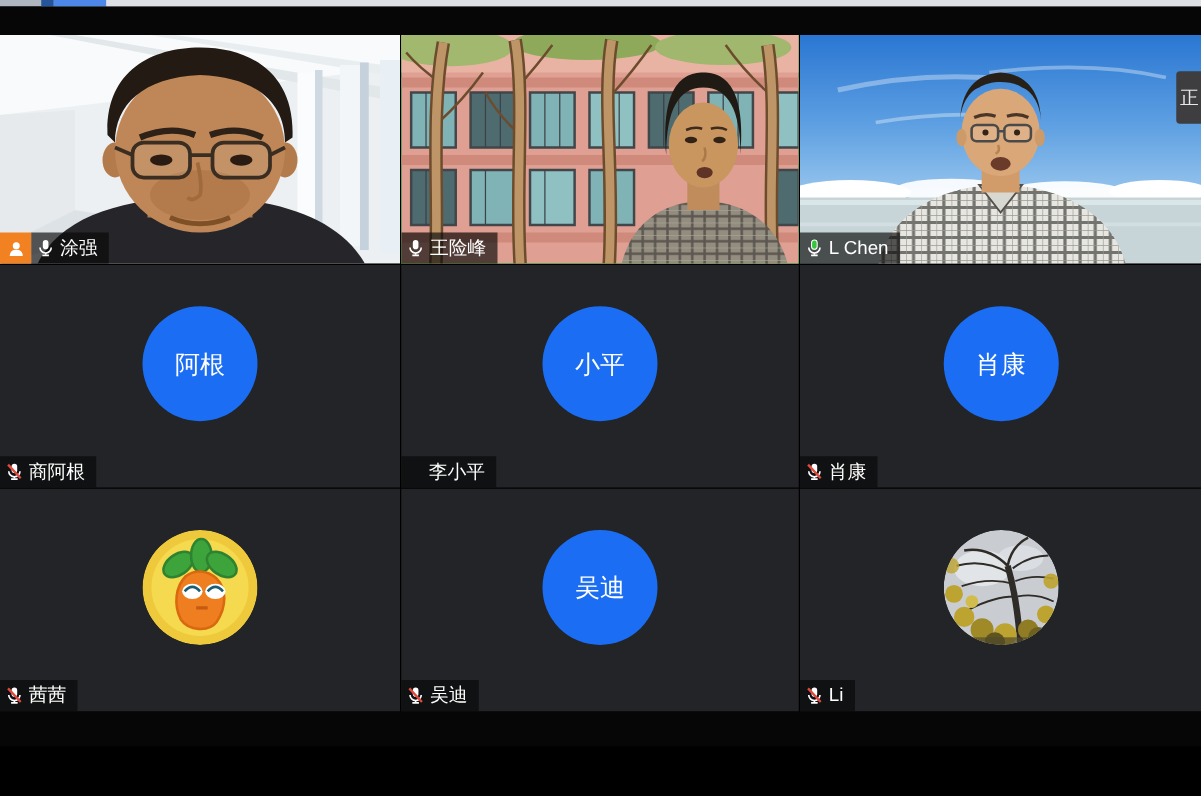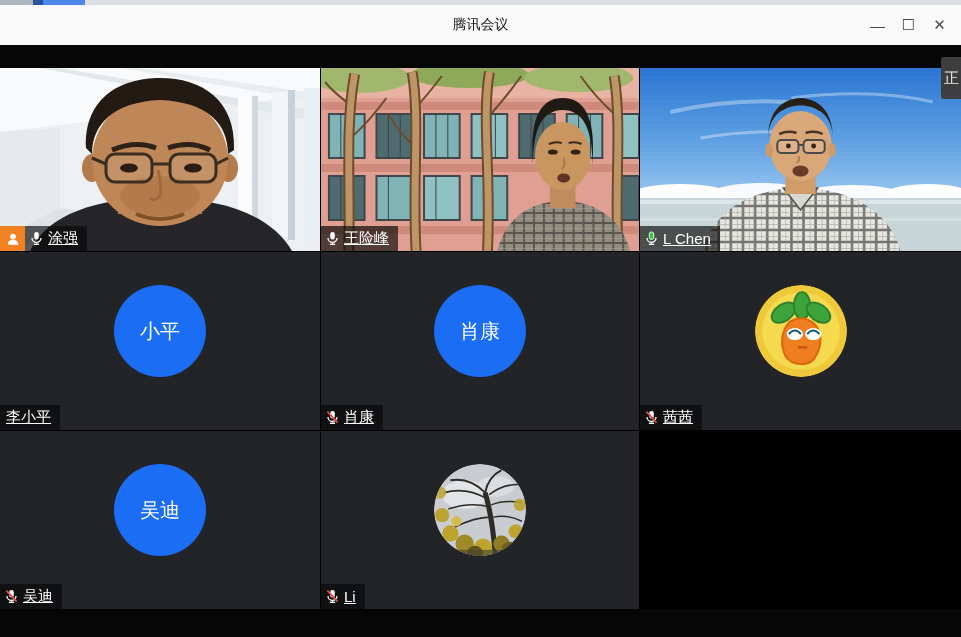--- a/index.html
+++ b/index.html
@@ -18,22 +18,22 @@
   .gap{height:23px;background:#060606;}
   
   .grid{display:grid;grid-template-columns:320px 318px 321px;grid-template-rows:183px 178px 178px;gap:1px;background:#000;}
   .cell{position:relative;background:#222427;overflow:hidden;}
   .cell.video{background:#101010;}
   .cell.active{box-shadow:inset 0 0 0 2px #23c343;}
   .video-svg{width:100%;height:100%;display:block;}
   
   .name-tag{position:absolute;left:0;bottom:0;display:flex;align-items:stretch;height:25px;z-index:3;}
   .host-badge{width:25px;background:#f28122;display:flex;align-items:center;justify-content:center;}
-  .tag-body{background:rgba(8,8,8,.66);display:flex;align-items:center;gap:4px;padding:0 9px 0 4px;color:#fff;font-size:15px;white-space:nowrap;text-decoration:underline;}
-  .tag-body.no-icon{padding-left:6px;}
+  .tag-body{background:rgba(8,8,8,.66);display:flex;align-items:center;gap:4px;padding:0 9px 0 4px;color:#fff;font-size:15px;white-space:nowrap;}
+  .tag-body.no-icon{padding-left:22px;}
   .mic{width:15px;height:15px;flex:0 0 auto;}
   
   .avatar-wrap{position:absolute;inset:0;display:flex;align-items:center;justify-content:center;}
   .avatar{width:92px;height:92px;border-radius:50%;background:#1b6ef3;color:#fff;display:flex;align-items:center;justify-content:center;font-size:20px;transform:translateY(-10px);}
   .avatar-img{width:92px;height:92px;border-radius:50%;transform:translateY(-10px);overflow:hidden;}
   .avatar-img svg{display:block;}
   
   .side-popup{position:absolute;top:57px;right:0;width:17px;height:42px;background:#3e3e40;color:#e8e8e8;
               font-size:15px;display:flex;align-items:center;padding-left:3px;border-radius:3px 0 0 3px;overflow:hidden;z-index:5;}
   .bottom-bar{height:28px;background:#060606;}
@@ -65,28 +65,20 @@
 </svg>
 
 <div id="app">
 
   <div class="top-strip">
     <div class="strip-seg-dark"></div>
     <div class="strip-seg-blue"></div>
     <div class="strip-seg-light"></div>
   </div>
 
-  <div class="titlebar">
-    <div class="title">腾讯会议</div>
-    <div class="win-controls">
-      <div class="win-btn">—</div>
-      <div class="win-btn">☐</div>
-      <div class="win-btn">✕</div>
-    </div>
-  </div>
 
   <div class="gap"></div>
 
   <div class="grid">
 
     <div class="cell video">
       <svg class="video-svg" viewBox="0 0 320 183" preserveAspectRatio="none">
         <rect width="320" height="183" fill="#edf0f2"></rect>
         <polygon points="0,0 320,0 320,26 0,64" fill="#f8fafb"></polygon>
         <polygon points="40,0 320,54 320,44 60,0" fill="#e2e7ea"></polygon>
@@ -268,20 +260,37 @@
             <rect x="5.6" y="1" width="4.8" height="8" rx="2.4" fill="#34c73c" stroke="#fff" stroke-width="0.9"></rect>
             <path d="M3.2,7.4 a4.8,4.8 0 0 0 9.6,0" stroke="#fff" stroke-width="1.4" fill="none"></path>
             <line x1="8" y1="12.2" x2="8" y2="13.6" stroke="#fff" stroke-width="1.4"></line>
             <line x1="5.2" y1="14.2" x2="10.8" y2="14.2" stroke="#fff" stroke-width="1.4"></line>
           </svg>
           <span>L Chen</span>
         </div>
       </div>
     </div>
 
+    <div class="cell">
+      <div class="avatar-wrap">
+        <div class="avatar">阿根</div>
+      </div>
+      <div class="name-tag">
+        <div class="tag-body">
+          <svg class="mic" viewBox="0 0 16 16">
+            <rect x="5.6" y="1" width="4.8" height="8" rx="2.4" fill="#fff"></rect>
+            <path d="M3.2,7.4 a4.8,4.8 0 0 0 9.6,0" stroke="#fff" stroke-width="1.4" fill="none"></path>
+            <line x1="8" y1="12.2" x2="8" y2="13.6" stroke="#fff" stroke-width="1.4"></line>
+            <line x1="5.2" y1="14.2" x2="10.8" y2="14.2" stroke="#fff" stroke-width="1.4"></line>
+            <line x1="2.6" y1="1.8" x2="13.4" y2="13.4" stroke="#e04a3f" stroke-width="2"></line>
+          </svg>
+          <span>商阿根</span>
+        </div>
+      </div>
+    </div>
 
     <div class="cell">
       <div class="avatar-wrap">
         <div class="avatar">小平</div>
       </div>
       <div class="name-tag">
         <div class="tag-body no-icon">
           <span>李小平</span>
         </div>
       </div>

